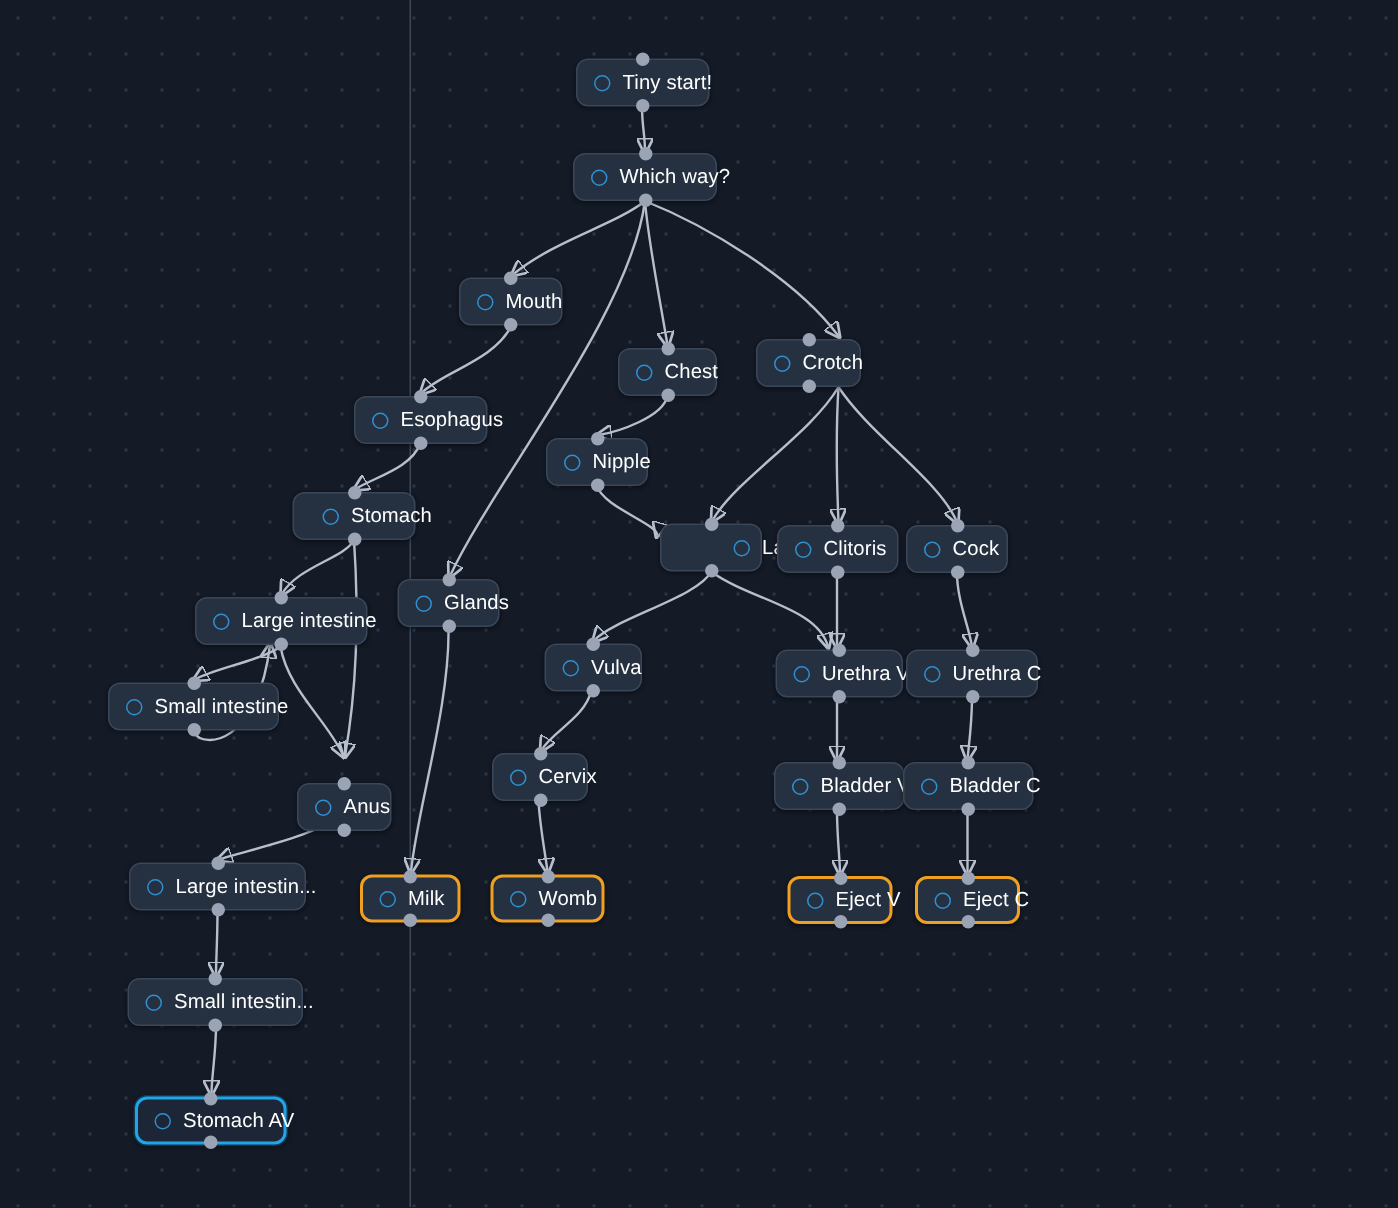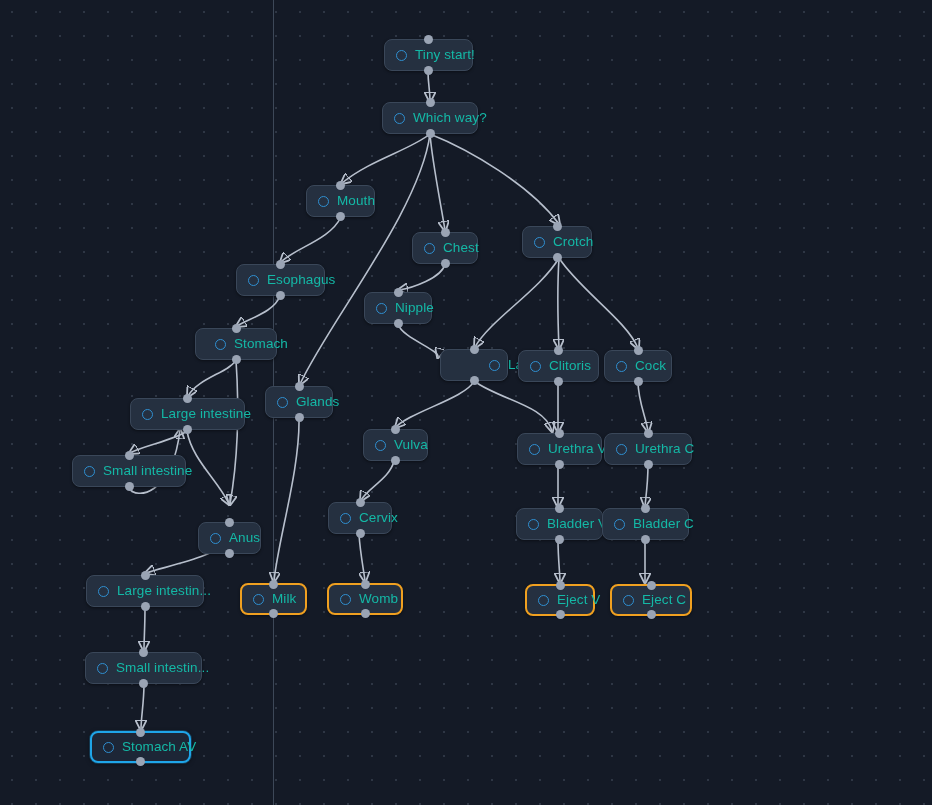--- a/index.html
+++ b/index.html
@@ -69,21 +69,21 @@
     flex: 0 0 auto;
     width: 11px;
     height: 11px;
     border-radius: 50%;
     border: 1.6px solid #2f8fd0;
     background: transparent;
   }
   .node .label {
     font-size: 13.5px;
     line-height: 1;
-    color: #14b8a6;
+    color: #ffffff;
     letter-spacing: 0.1px;
   }
 
   
   .port {
     position: absolute;
     left: 50%;
     width: 9px;
     height: 9px;
     margin-left: -4.5px;
@@ -172,21 +172,21 @@
         <span class="ring"></span>
         <span class="label">Mouth</span>
         <div class="port out"></div>
       </div>
       <div class="node" style="left: 412px; top: 232px; width: 66px;">
         <div class="port in"></div>
         <span class="ring"></span>
         <span class="label">Chest</span>
         <div class="port out"></div>
       </div>
-      <div class="node" style="left: 522px; top: 226px; width: 70px;">
+      <div class="node" style="left: 504px; top: 226px; width: 70px;">
         <div class="port in"></div>
         <span class="ring"></span>
         <span class="label">Crotch</span>
         <div class="port out"></div>
       </div>
       <div class="node" style="left: 236px; top: 264px; width: 89px; text-align: center;">
         <div class="port in"></div>
         <span class="ring"></span>
         <span class="label">Esophagus</span>
         <div class="port out"></div>
@@ -298,21 +298,21 @@
         <span class="ring"></span>
         <span class="label">Womb</span>
         <div class="port out"></div>
       </div>
       <div class="node terminal" style="left: 525px; top: 584px; width: 70px;">
         <div class="port in"></div>
         <span class="ring"></span>
         <span class="label">Eject V</span>
         <div class="port out"></div>
       </div>
-      <div class="node terminal" style="left: 610px; top: 584px; width: 82px;">
+      <div class="node terminal" style="left: 610px; top: 584px; width: 70px;">
         <div class="port in"></div>
         <span class="ring"></span>
         <span class="label">Eject C</span>
         <div class="port out"></div>
       </div>
       <div class="node" style="left: 85px; top: 652px; width: 117px;">
         <div class="port in"></div>
         <span class="ring"></span>
         <span class="label">Small intestin...</span>
         <div class="port out"></div>

